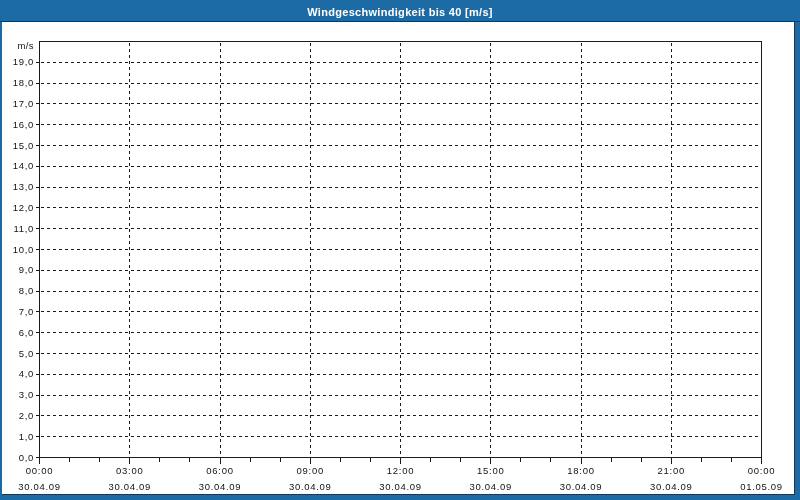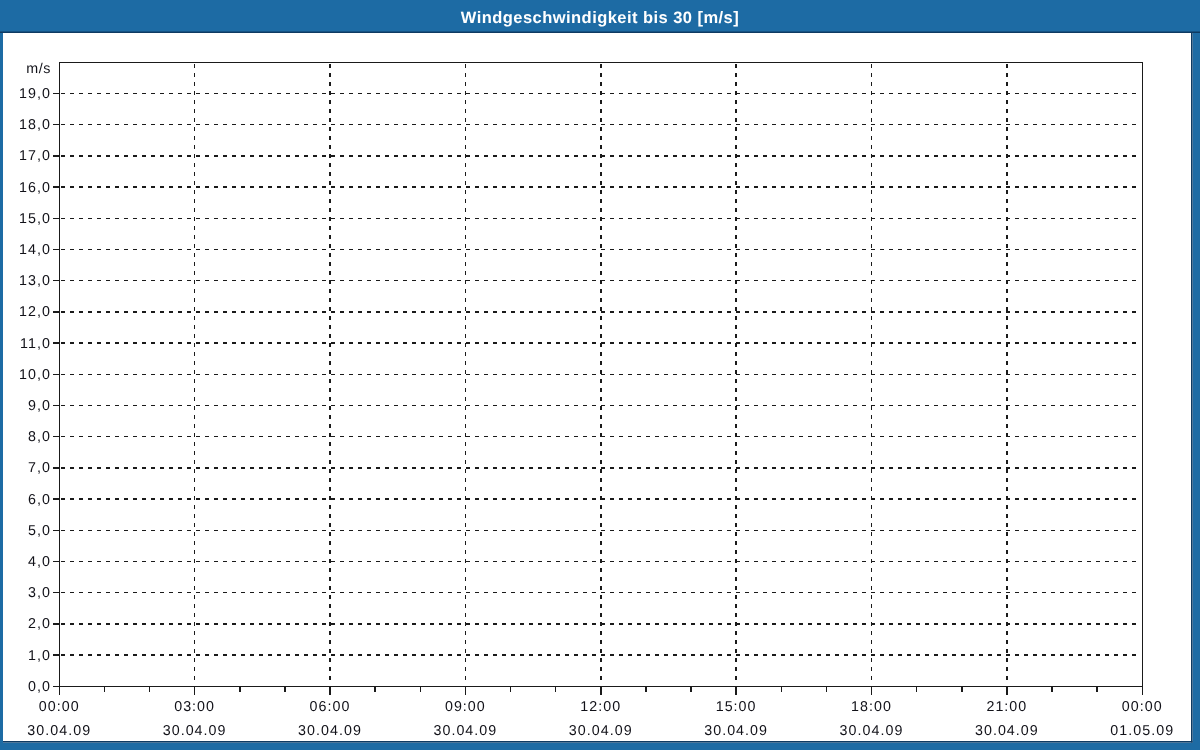--- a/index.html
+++ b/index.html
@@ -50,21 +50,21 @@
     font-size: 9.5px;
     letter-spacing: 0.4px;
     fill: #111118;
   }
 </style>
 </head>
 <body>
 
 <div class="frame">
   <div class="titlebar">
-    <span class="title">Windgeschwindigkeit bis 30 [m/s]</span>
+    <span class="title">Windgeschwindigkeit bis 40 [m/s]</span>
   </div>
   <div class="content">
     <svg id="chart-svg" width="792" height="472">
         <g>
           <line stroke="#1a1a1a" stroke-width="1" shape-rendering="crispEdges" x1="38.5" y1="414.7" x2="758.5" y2="414.7" stroke-dasharray="3,3"></line>
           <line stroke="#1a1a1a" stroke-width="1" shape-rendering="crispEdges" x1="38.5" y1="393.9" x2="758.5" y2="393.9" stroke-dasharray="3,3"></line>
           <line stroke="#1a1a1a" stroke-width="1" shape-rendering="crispEdges" x1="38.5" y1="373.1" x2="758.5" y2="373.1" stroke-dasharray="3,3"></line>
           <line stroke="#1a1a1a" stroke-width="1" shape-rendering="crispEdges" x1="38.5" y1="352.3" x2="758.5" y2="352.3" stroke-dasharray="3,3"></line>
           <line stroke="#1a1a1a" stroke-width="1" shape-rendering="crispEdges" x1="38.5" y1="331.5" x2="758.5" y2="331.5" stroke-dasharray="3,3"></line>
           <line stroke="#1a1a1a" stroke-width="1" shape-rendering="crispEdges" x1="38.5" y1="310.7" x2="758.5" y2="310.7" stroke-dasharray="3,3"></line>

